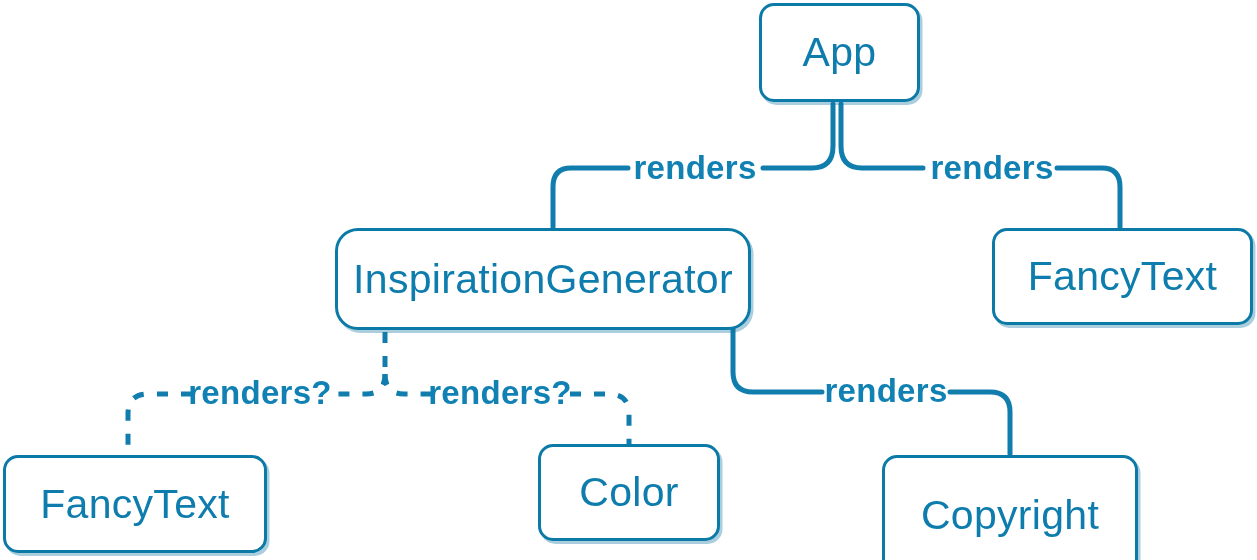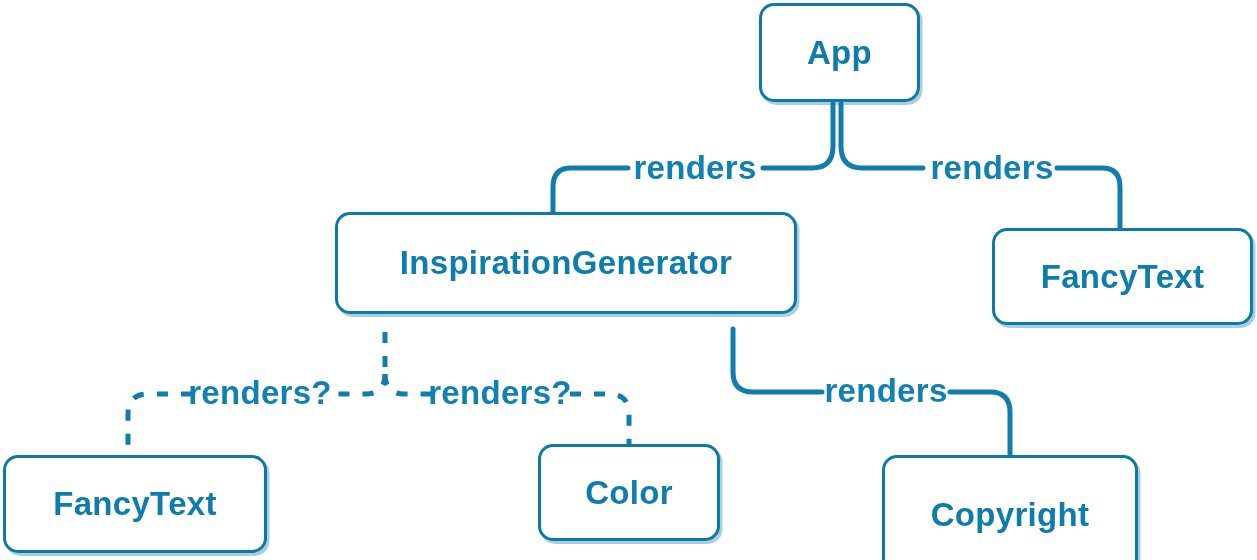--- a/index.html
+++ b/index.html
@@ -41,22 +41,22 @@
     border: 3px solid #0b7aa6;
     border-radius: 15px;
     box-shadow: 2.5px 3px 0 rgba(13, 116, 160, 0.35);
     display: flex;
     align-items: center;
     justify-content: center;
     box-sizing: border-box;
   }
   .node-label {
     color: #0e7dad;
-    font-size: 33px;
-    font-weight: 700;
+    font-size: 41px;
+    font-weight: 400;
     letter-spacing: 0.3px;
     white-space: nowrap;
   }
   .edge-label {
     position: absolute;
     transform: translate(-50%, -50%);
     color: #1181b3;
     font-size: 33px;
     font-weight: 600;
     letter-spacing: 0.3px;
@@ -91,21 +91,21 @@
   <span class="edge-label" style="left:695px; top:168px;">renders</span>
   <span class="edge-label" style="left:992px; top:168px;">renders</span>
   <span class="edge-label" style="left:260px; top:393px;">renders?</span>
   <span class="edge-label" style="left:500px; top:393px;">renders?</span>
   <span class="edge-label" style="left:886px; top:391px;">renders</span>
 
   <div class="node" style="left:759px; top:3px; width:161px; height:99px;">
     <span class="node-label">App</span>
   </div>
 
-  <div class="node" style="left:335px; top:212px; width:462px; height:102px;">
+  <div class="node" style="left:335px; top:228px; width:416px; height:102px;border-radius:23px;">
     <span class="node-label">InspirationGenerator</span>
   </div>
 
   <div class="node" style="left:992px; top:228px; width:261px; height:97px;">
     <span class="node-label">FancyText</span>
   </div>
 
   <div class="node" style="left:3px; top:455px; width:264px; height:98px;">
     <span class="node-label">FancyText</span>
   </div>

